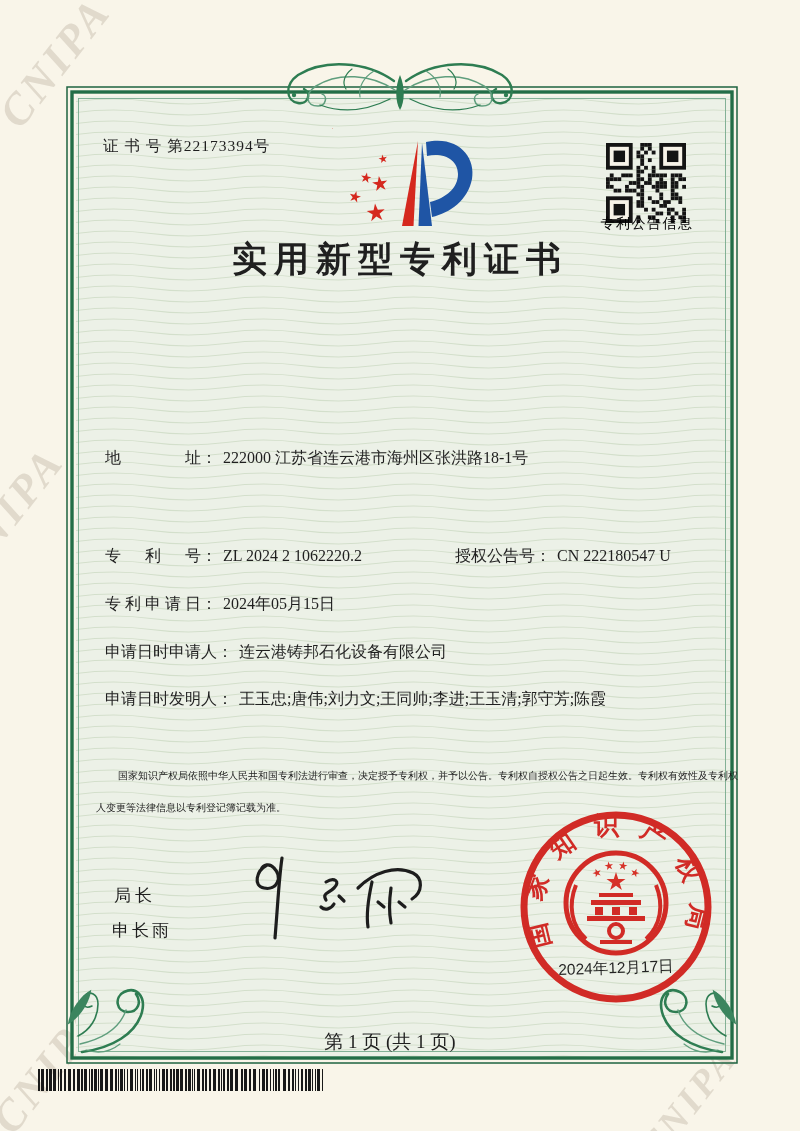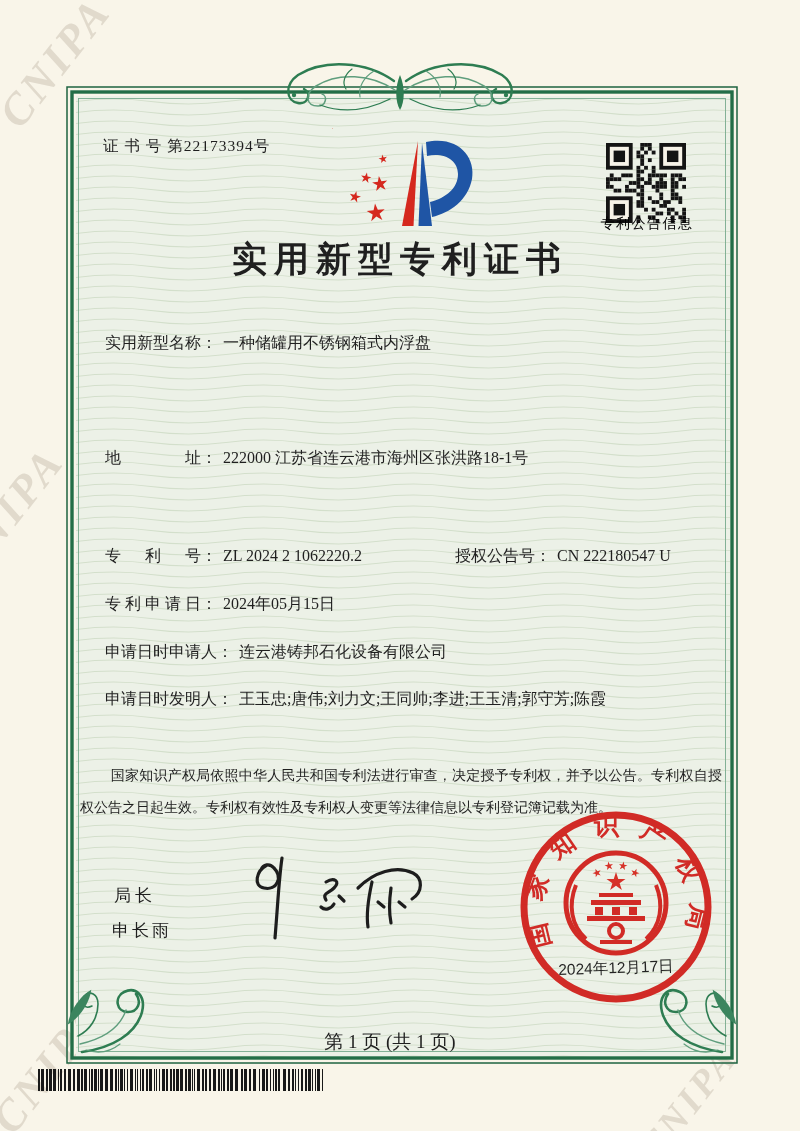--- a/index.html
+++ b/index.html
@@ -22,22 +22,22 @@
   
   .fr{position:absolute;left:105px;width:620px;height:22px;font-size:16px;white-space:nowrap;}
   .lbl{display:inline-block;}
   .s2{letter-spacing:64px;margin-right:-64px;}
   .s3{letter-spacing:24px;margin-right:-24px;}
   .s4{letter-spacing:10.6px;margin-right:-10.6px;}
   .s5{letter-spacing:4px;margin-right:-4px;}
   .cl{margin-right:6px;}
   .rpair{position:absolute;left:350px;top:0;}
   
-  .law{position:absolute;left:80px;top:760px;width:642px;font-size:14px;line-height:32px;
-       text-align:justify;text-indent:2.2em;}
+  .law{position:absolute;left:80px;top:760px;width:642px;font-size:10px;line-height:32px;
+       text-align:justify;text-indent:2.2em;padding-left:16px;}
   
   .sigrole{position:absolute;left:114px;top:884px;font-size:17px;letter-spacing:4px;
            font-family:"Liberation Sans","DejaVu Sans",sans-serif;font-weight:500;}
   .signame{position:absolute;left:112px;top:919px;font-size:17px;letter-spacing:3px;
            font-family:"Liberation Sans","DejaVu Sans",sans-serif;font-weight:500;text-align:center;}
   
   .footer{position:absolute;left:0;top:1029px;width:780px;text-align:center;font-size:19px;}
   svg{display:block;}
 </style>
 </head>
@@ -230,23 +230,20 @@
       <rect x="76.19047619047619" y="72.38095238095238" width="3.8095238095238093" height="3.8095238095238093" fill="#141414"></rect>
       <rect x="30.476190476190474" y="76.19047619047619" width="3.8095238095238093" height="3.8095238095238093" fill="#141414"></rect>
       <rect x="49.52380952380952" y="76.19047619047619" width="3.8095238095238093" height="3.8095238095238093" fill="#141414"></rect>
       <rect x="64.76190476190476" y="76.19047619047619" width="3.8095238095238093" height="3.8095238095238093" fill="#141414"></rect>
       <rect x="76.19047619047619" y="76.19047619047619" width="3.8095238095238093" height="3.8095238095238093" fill="#141414"></rect>
     </svg>
   <div class="qrlabel">专利公告信息</div>
 
   <div class="title">实用新型专利证书</div>
 
-  <div class="fr" style="top:333px">
-    <span class="lbl">实用新型名称</span><span class="cl">：</span><span>一种储罐用不锈钢箱式内浮盘</span>
-  </div>
   <div class="fr" style="top:448px">
     <span class="lbl s2">地址</span><span class="cl">：</span><span>222000 江苏省连云港市海州区张洪路18-1号</span>
   </div>
   <div class="fr" style="top:546px">
     <span class="lbl s3">专利号</span><span class="cl">：</span><span>ZL 2024 2 1062220.2</span>
     <span class="rpair"><span class="lbl">授权公告号</span><span class="cl">：</span><span>CN 222180547 U</span></span>
   </div>
   <div class="fr" style="top:594px">
     <span class="lbl s5">专利申请日</span><span class="cl">：</span><span>2024年05月15日</span>
   </div>

